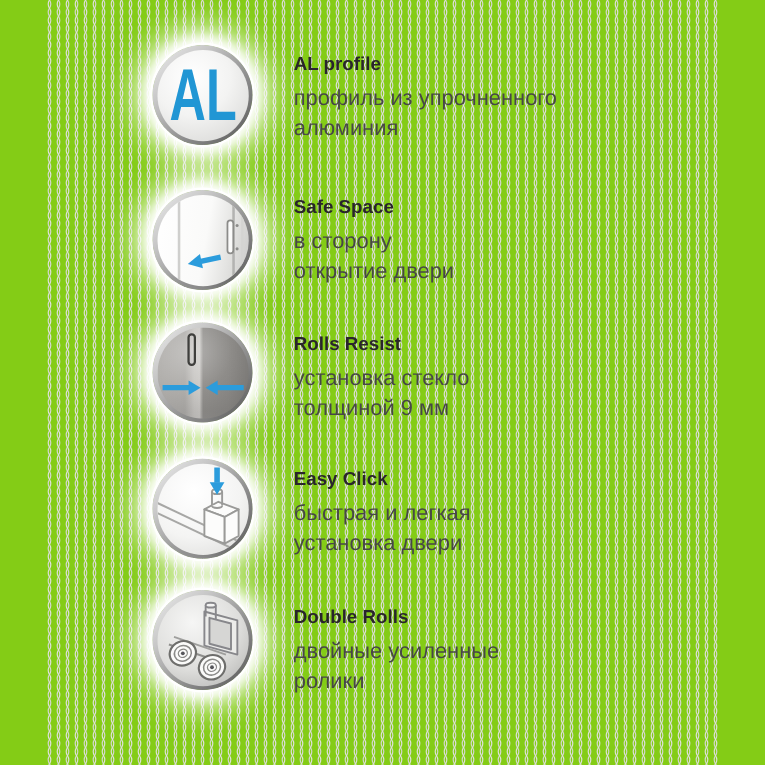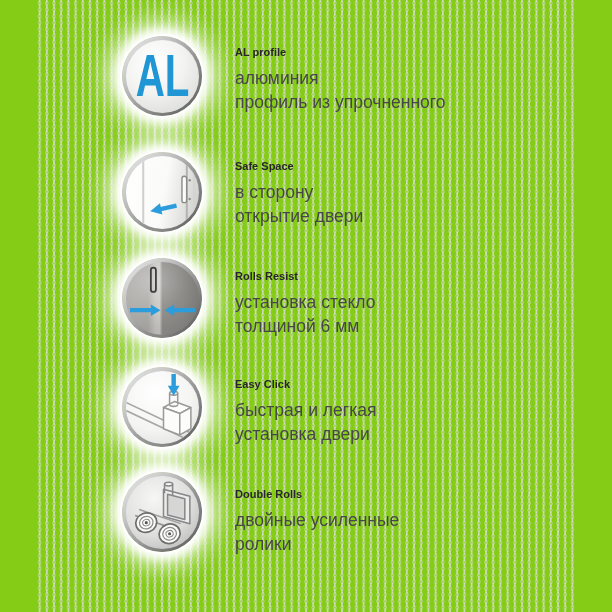--- a/index.html
+++ b/index.html
@@ -29,21 +29,21 @@
   }
   .inner.easy{
     background:radial-gradient(circle at 40% 30%,#ffffff 0%,#f4f4f3 55%,#d9d9d7 100%);
   }
   .inner.rolls{
     background:radial-gradient(circle at 38% 30%,#f6f6f5 0%,#dededc 55%,#aeaeac 100%);
   }
   .inner svg{position:absolute;inset:0;width:100%;height:100%;display:block;}
   .text{position:absolute;left:235px;top:6px;}
   .row-2 .text{top:4px}.row-3 .text{top:8px}.row-4 .text{top:7px}.row-5 .text{top:12px}
-  .title{font-size:11px;font-weight:700;color:#29252b;margin:0 0 5px 0;line-height:20px;}
+  .title{font-size:15px;font-weight:700;color:#29252b;margin:0 0 5px 0;line-height:20px;}
   .line{font-size:17.5px;font-weight:400;color:#474747;line-height:23.5px;}
 </style>
 </head>
 <body>
 
 <div class="stage">
 
   <svg class="bg-svg" width="612" height="612" aria-hidden="true">
     <defs>
       <pattern id="wavy" width="7.2" height="13" patternUnits="userSpaceOnUse">
@@ -57,22 +57,22 @@
   <div class="row row-1">
     <div class="circle">
       <div class="inner">
         <svg viewBox="0 0 72 72">
           <text x="36" y="55" text-anchor="middle" font-family="Liberation Sans, DejaVu Sans, sans-serif" font-size="58" font-weight="bold" fill="#2196d4" textLength="53" lengthAdjust="spacingAndGlyphs">AL</text>
         </svg>
       </div>
     </div>
     <div class="text">
       <div class="title">AL profile</div>
+      <div class="line">профиль из упрочненного</div>
       <div class="line">алюминия</div>
-      <div class="line">профиль из упрочненного</div>
     </div>
   </div>
 
   <div class="row row-2">
     <div class="circle">
       <div class="inner safe">
         <svg viewBox="0 0 72 72">
           <line x1="17" y1="0" x2="17" y2="72" stroke="#cfcfcd" stroke-width="2"></line>
           <line x1="60" y1="0" x2="60" y2="72" stroke="#b3b3b1" stroke-width="2"></line>
           <line x1="67" y1="0" x2="67" y2="72" stroke="#d4d4d2" stroke-width="2"></line>
@@ -103,21 +103,21 @@
             <polygon points="24.5,41.8 24.5,53.2 34,47.5" fill="#2b9cdc"></polygon>
             <line x1="68" y1="47.5" x2="47" y2="47.5" stroke="#2b9cdc" stroke-width="4.2"></line>
             <polygon points="47.5,41.8 47.5,53.2 38,47.5" fill="#2b9cdc"></polygon>
           </g>
         </svg>
       </div>
     </div>
     <div class="text">
       <div class="title">Rolls Resist</div>
       <div class="line">установка стекло</div>
-      <div class="line">толщиной 6 мм</div>
+      <div class="line">толщиной 9 мм</div>
     </div>
   </div>
 
   <div class="row row-4">
     <div class="circle">
       <div class="inner easy">
         <svg viewBox="0 0 72 72">
           <line x1="0" y1="31" x2="72" y2="65" stroke="#a7a7a5" stroke-width="1.6"></line>
           <line x1="0" y1="39" x2="72" y2="73" stroke="#a7a7a5" stroke-width="1.6"></line>
           <g fill="#fcfcfb" stroke="#9a9a98" stroke-width="1.5" stroke-linejoin="round">

